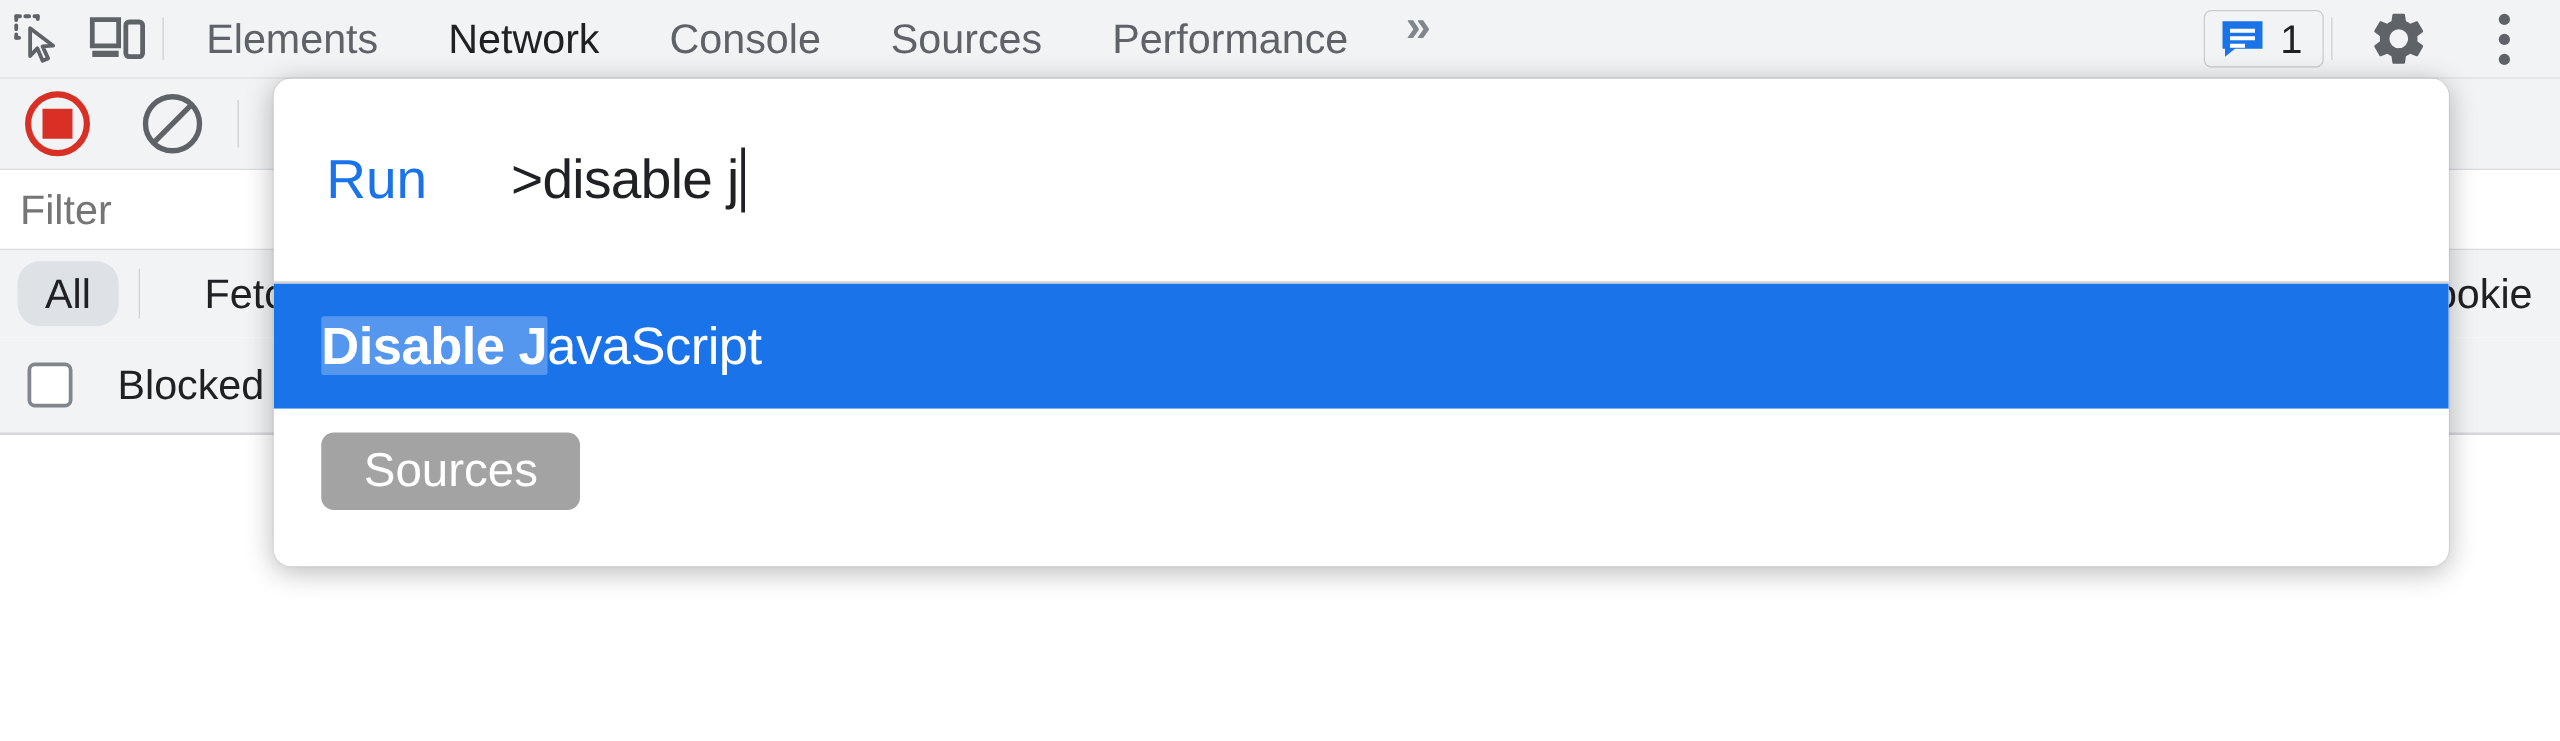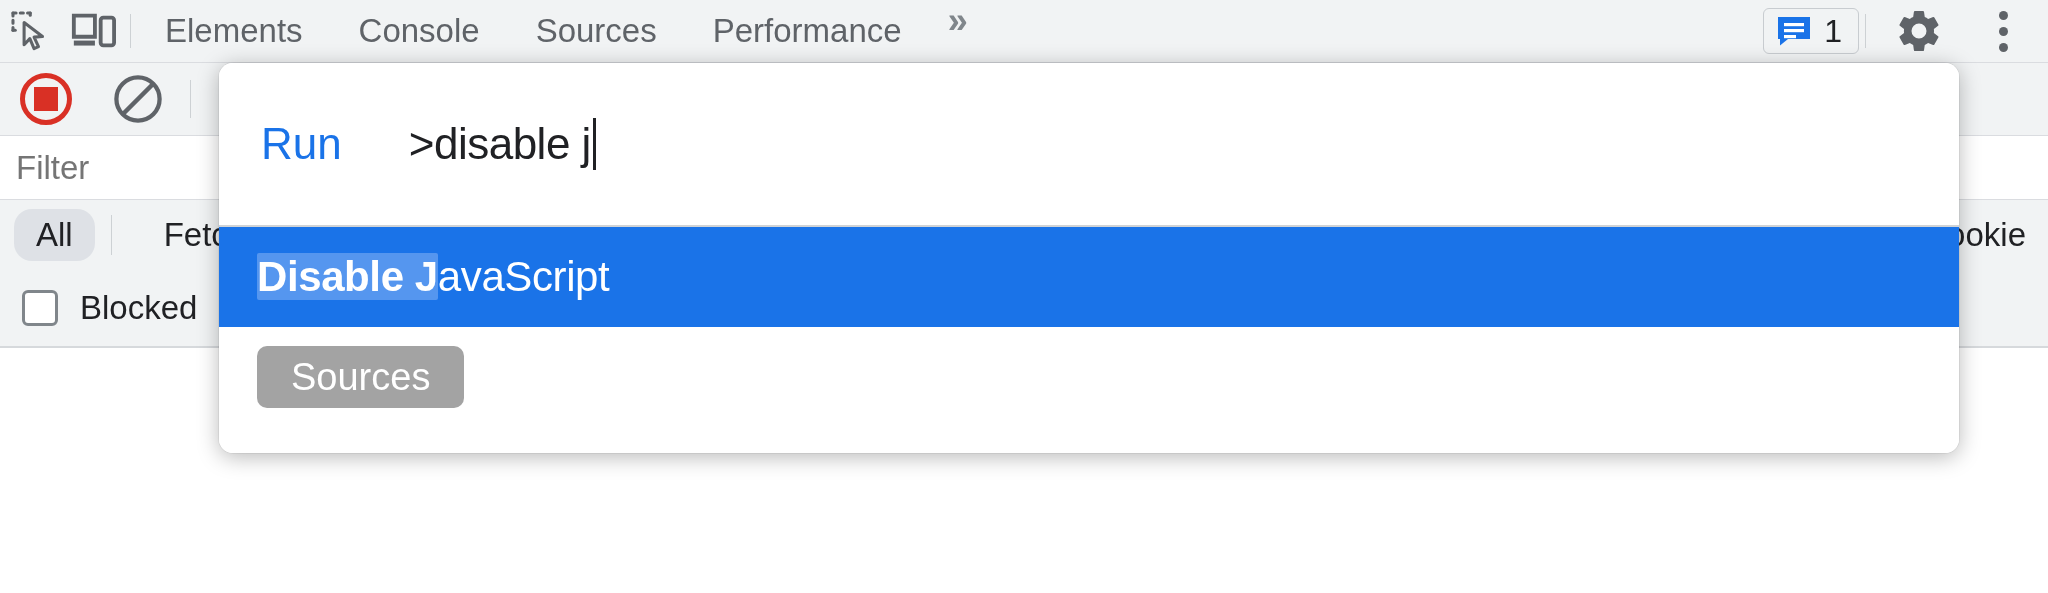--- a/index.html
+++ b/index.html
@@ -202,21 +202,21 @@
     border: 3px solid #80868b;
     border-radius: 6px;
     background: #ffffff;
     margin-left: 22px;
     box-sizing: border-box;
     flex: none;
   }
   .blocked-label {
     font-size: 33px;
     color: #202124;
-    margin-left: 22px;
+    margin-left: 36px;
     white-space: nowrap;
   }
 
   
   .content-empty {
     position: absolute;
     left: 0; top: 348px;
     width: 2048px; height: 245px;
     background: #ffffff;
   }
@@ -324,20 +324,21 @@
         <path d="M3 4h11v11H3z" fill="none" stroke="#5f6368" stroke-width="2"></path>
         <rect x="3" y="17" width="11" height="2.6" fill="#5f6368"></rect>
         <rect x="17" y="5" width="7" height="14.5" rx="1.4" fill="none" stroke="#5f6368" stroke-width="2"></rect>
       </svg>
     </div>
 
     <div class="tb-sep"></div>
 
     <div class="tabs">
       <div class="tab">Elements</div>
+      <div class="tab selected">Network</div>
       <div class="tab">Console</div>
       <div class="tab">Sources</div>
       <div class="tab">Performance</div>
       <div class="tb-more">»</div>
     </div>
 
     <div class="tb-right">
       <div class="msg-chip">
         <svg width="36" height="32" viewBox="0 0 18 16">
           <path d="M1 1h16v11H6l-4 3.2V12H1z" fill="#1a73e8"></path>

